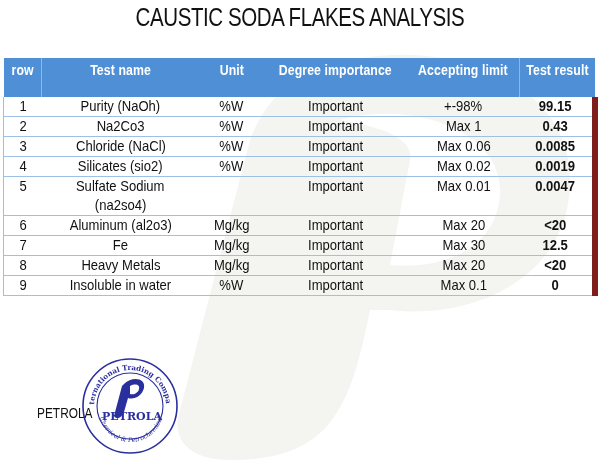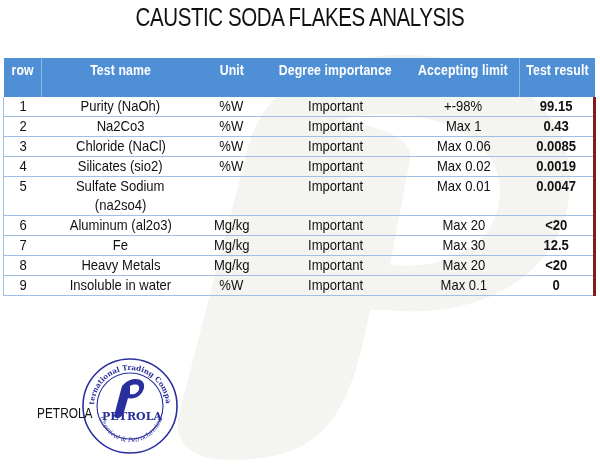--- a/index.html
+++ b/index.html
@@ -30,21 +30,21 @@
     letter-spacing: 0.1px;
   }
   table.analysis th .hlbl { display: inline-block; transform: scaleX(0.88); }
   table.analysis th.sep-r { border-right: 1px solid #8cb8e6; }
   table.analysis td {
     text-align: center; padding: 0; height: 19px; line-height: 19px;
     border-bottom: 1px solid #9cc0e6;
   }
   table.analysis td .c { display: inline-block; transform: scaleX(0.9); white-space: nowrap; }
   table.analysis tr.body td:first-child { border-left: 1px solid #9cc0e6; }
-  table.analysis tr.body td:last-child { border-right: 3px solid #7f1d1d; font-weight: bold; }
+  table.analysis tr.body td:last-child { border-right: 6px solid #7f1d1d; font-weight: bold; }
   table.analysis tr.tall td { vertical-align: top; height: 38px; }
   .logo {
     position: absolute; left: 80px; top: 356px; width: 100px; height: 100px;
   }
   .logo-text {
     position: absolute; left: 37px; top: 405px; font-size: 14px; color: #111;
     transform: scaleX(0.85); transform-origin: 0 0; letter-spacing: 0px;
   }
 </style>
 </head>

